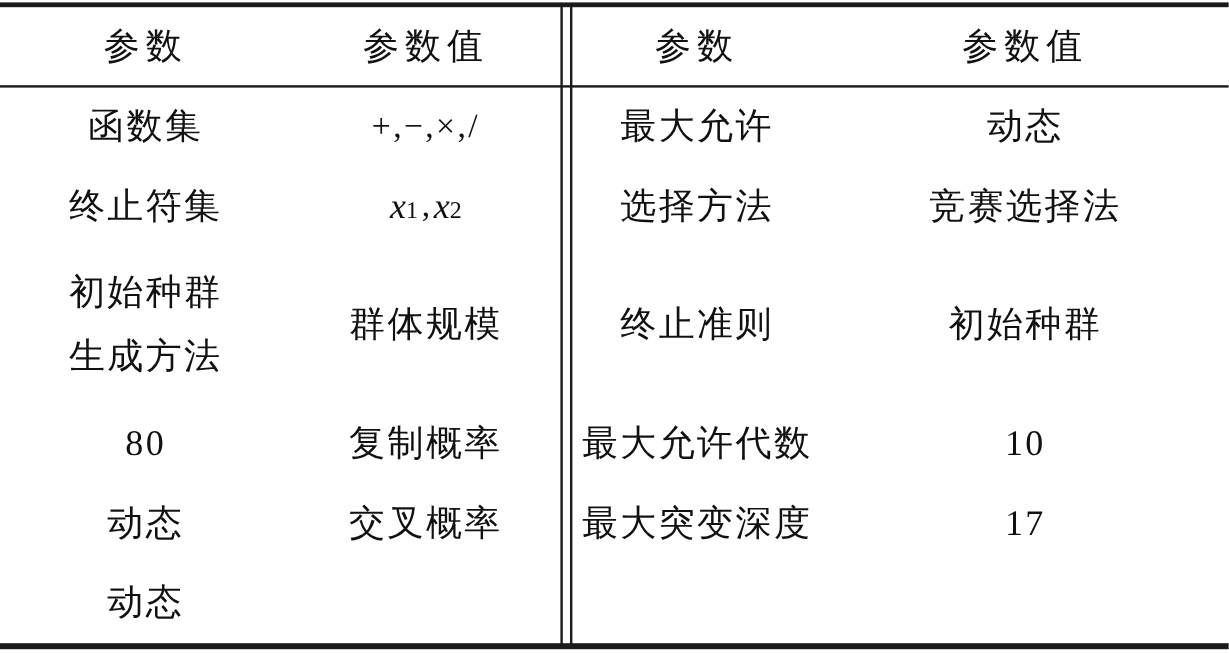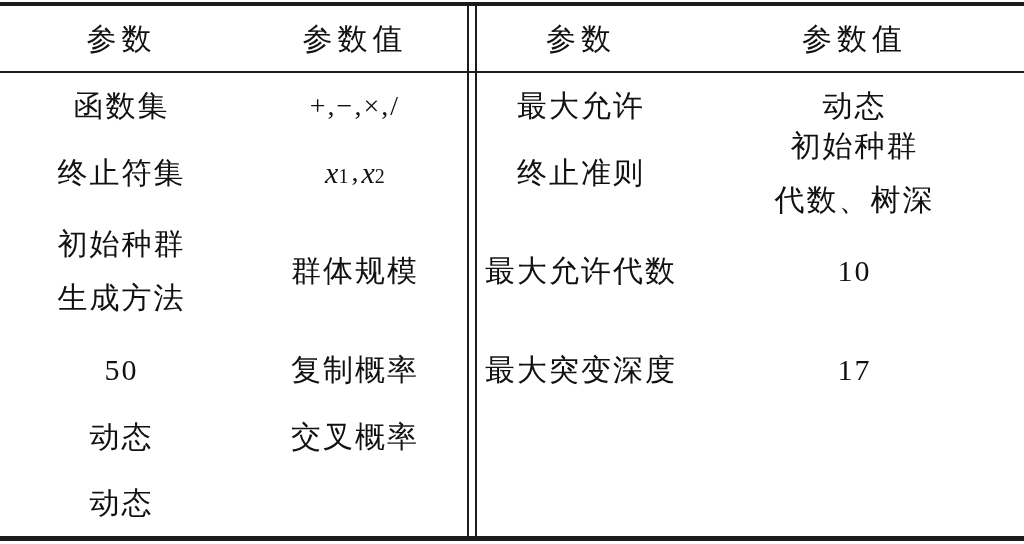--- a/index.html
+++ b/index.html
@@ -111,42 +111,43 @@
     </div>
 
     <div class="cell">
       <span class="lines">
         <span>初始种群</span>
         <span>生成方法</span>
       </span>
     </div>
 
     <div class="cell">群体规模</div>
-    <div class="cell">50</div>
+    <div class="cell">80</div>
 
     <div class="cell">复制概率</div>
     <div class="cell">动态</div>
 
     <div class="cell">交叉概率</div>
     <div class="cell">动态</div>
   </div>
 
   <div class="half half-right">
     <div class="cell header-cell">参数</div>
     <div class="cell header-cell">参数值</div>
 
     <div class="cell">最大允许</div>
     <div class="cell">动态</div>
 
+    <div class="cell">选择方法</div>
+    <div class="cell">竞赛选择法</div>
 
     <div class="cell">终止准则</div>
     <div class="cell">
       <span class="lines">
         <span>初始种群</span>
-        <span>代数、树深</span>
       </span>
     </div>
 
     <div class="cell">最大允许代数</div>
     <div class="cell">10</div>
 
     <div class="cell">最大突变深度</div>
     <div class="cell">17</div>
 
     <div class="cell"></div>

